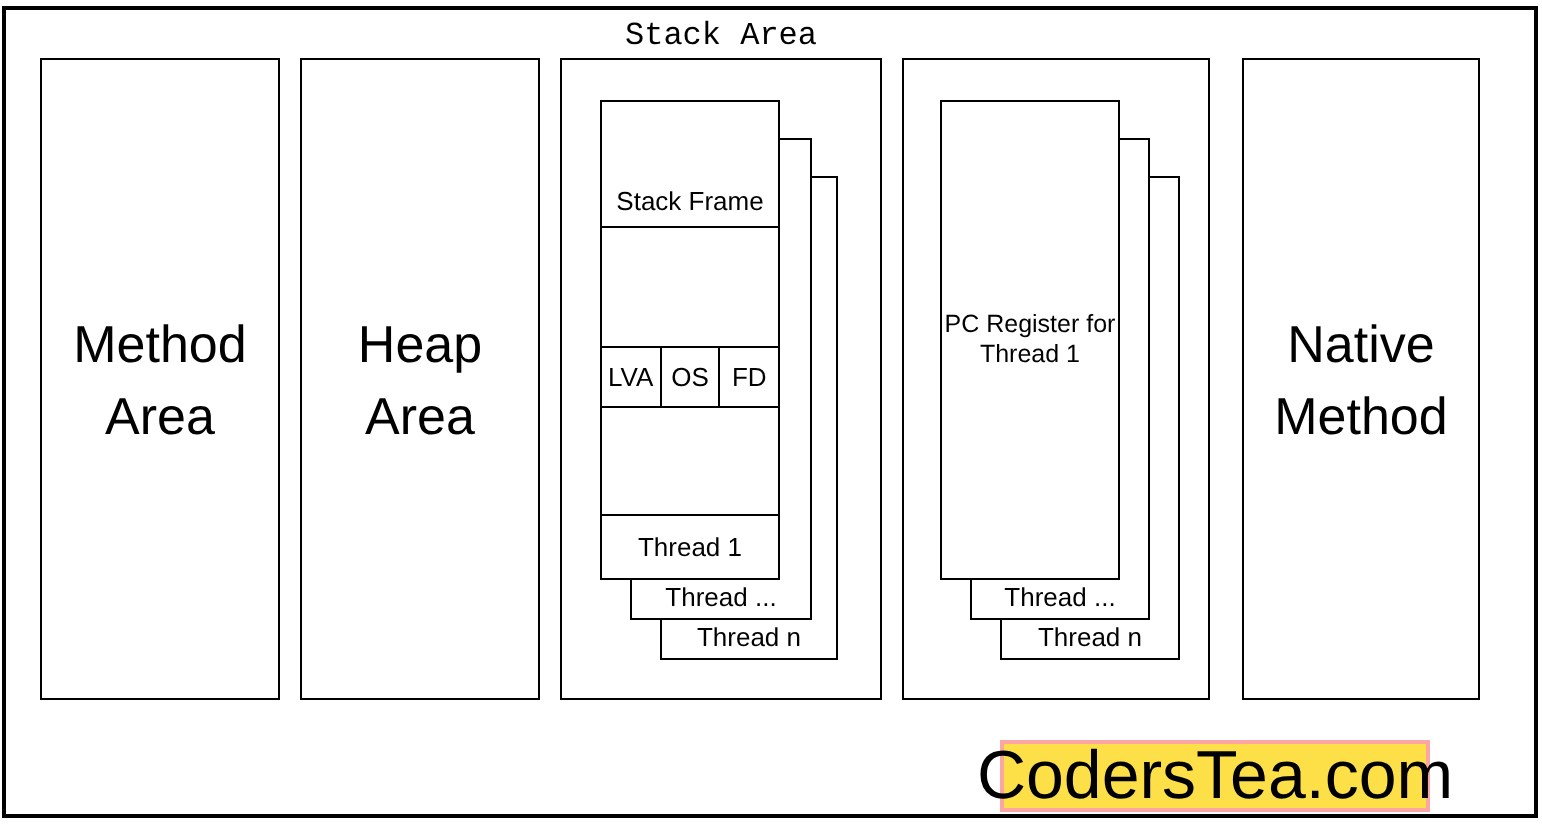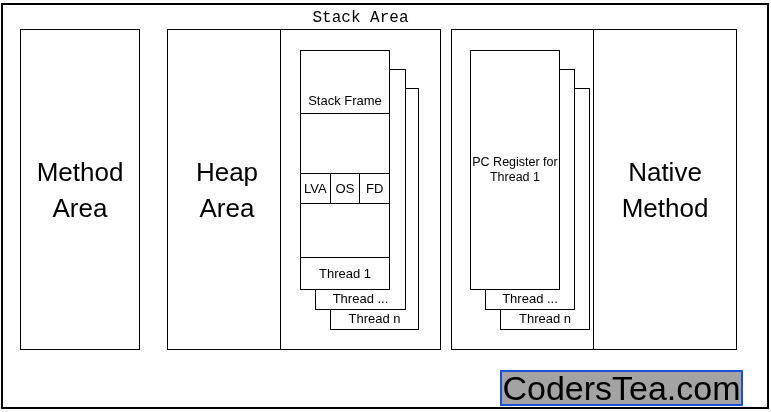--- a/index.html
+++ b/index.html
@@ -7,22 +7,22 @@
     position:relative;width:771px;height:412px;background:#ffffff;
     font-family:"Liberation Sans", sans-serif;color:#000;overflow:hidden;
   }
   .abs{position:absolute;box-sizing:border-box;}
   .outer-frame{left:1px;top:3px;width:768px;height:406px;border:2.5px solid #000;}
   .box{border:1.5px solid #000;background:#ffffff;}
   .tall-box{top:29px;height:321px;display:flex;flex-direction:column;
     align-items:center;justify-content:center;text-align:center;
     font-size:26px;line-height:36px;}
   .method-box{left:20px;width:120px;}
-  .heap-box{left:167px;width:120px;}
-  .native-box{left:593px;width:144px;}
+  .heap-box{left:150px;width:120px;}
+  .native-box{left:621px;width:119px;}
   .container-box{top:29px;height:321px;}
   .stack-container{left:280px;width:161px;}
   .pc-container{left:451px;width:154px;}
   .area-title{top:8px;height:20px;line-height:20px;font-size:16px;text-align:center;font-family:Liberation Mono, monospace;}
   .stack-title{left:280px;width:161px;}
   .pc-title{left:451px;width:154px;}
 
   .small{font-size:13px;line-height:16px;}
 
   
@@ -42,23 +42,23 @@
   .st-n-label{left:330px;top:311px;width:89px;text-align:center;}
 
   .pc-thread-n-box{left:500px;top:88px;width:90px;height:242px;}
   .pc-thread-dots-box{left:485px;top:69px;width:90px;height:241px;}
   .pc-front-box{left:470px;top:50px;width:90px;height:240px;display:flex;
     align-items:center;justify-content:center;text-align:center;
     font-size:12.5px;line-height:15px;}
   .pc-dots-label{left:485px;top:291px;width:90px;text-align:center;}
   .pc-n-label{left:500px;top:311px;width:90px;text-align:center;}
 
-  .watermark-box{left:500px;top:370px;width:243px;height:36px;border:2px solid #1d4ed8;
+  .watermark-box{left:500px;top:370px;width:215px;height:36px;border:2px solid #fca5a5;
     display:flex;align-items:center;justify-content:center;
-    font-size:34px;line-height:36px;background:#a3a3a3;}
+    font-size:34px;line-height:36px;background:#fde047;}
 </style>
 </head>
 <body>
 
 <div class="canvas">
 
   <div class="abs outer-frame"></div>
 
   <div class="abs box tall-box method-box">
     <div>Method</div>

